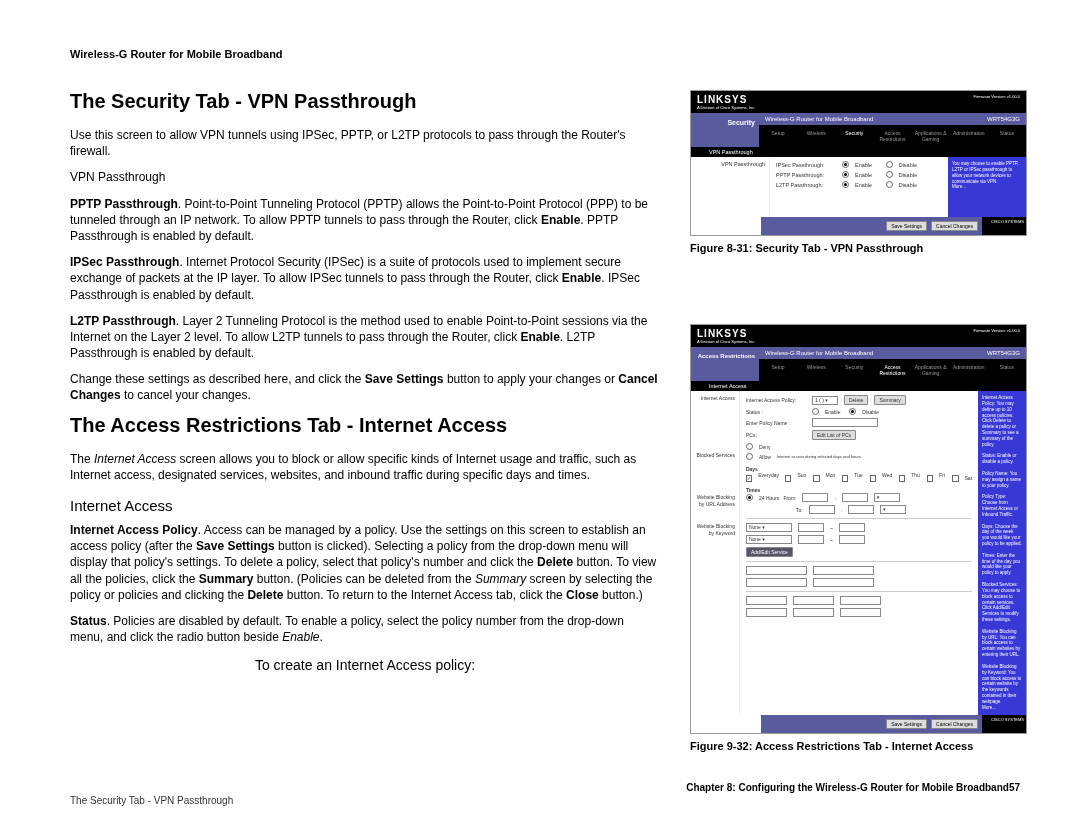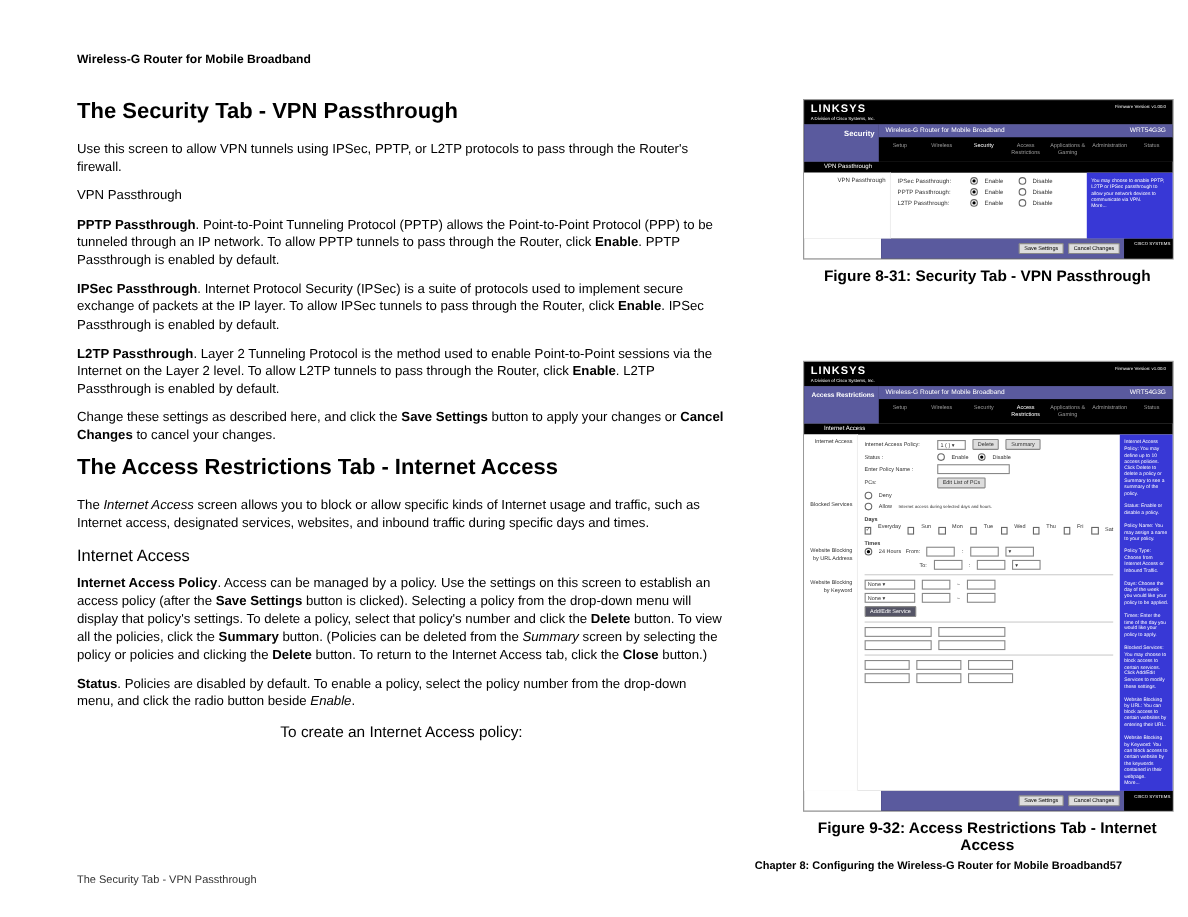--- a/index.html
+++ b/index.html
@@ -24,21 +24,20 @@
   }
   .cols {
     display: flex;
     gap: 30px;
   }
   .left {
     flex: 0 0 590px;
   }
   .right {
     flex: 1;
-    margin-left: 40px;
   }
   h1 {
     font-size: 20px;
     margin: 0 0 14px 0;
     font-weight: bold;
   }
   h2 {
     font-size: 15px;
     margin: 14px 0 8px 0;
     font-weight: normal;
@@ -182,23 +181,23 @@
     border-radius: 1px;
   }
   .router-footer-bar {
     display:flex;
     background:#000;
   }
   .router-footer-bar .l { width:70px; background:#fff; }
   .router-footer-bar .m { flex:1; background:#5a5a9e; }
   .router-footer-bar .r { width:40px; background:#000; color:#fff; font-size:4px; padding:2px; text-align:right;}
   .caption {
-    font-size: 14px;
-    font-weight: bold;
-    text-align: center;
+    font-size: 11px;
+    font-weight: bold;
+    text-align: left;
     width: 335px;
   }
   .footer {
     position: absolute;
     bottom: 28px;
     left: 70px;
     right: 60px;
     font-size: 10px;
   }
   .footer .row1 {

